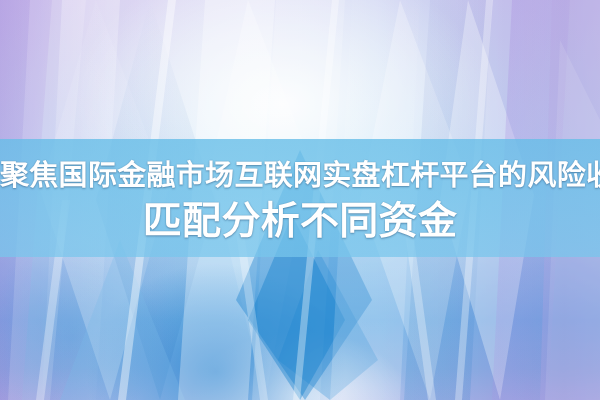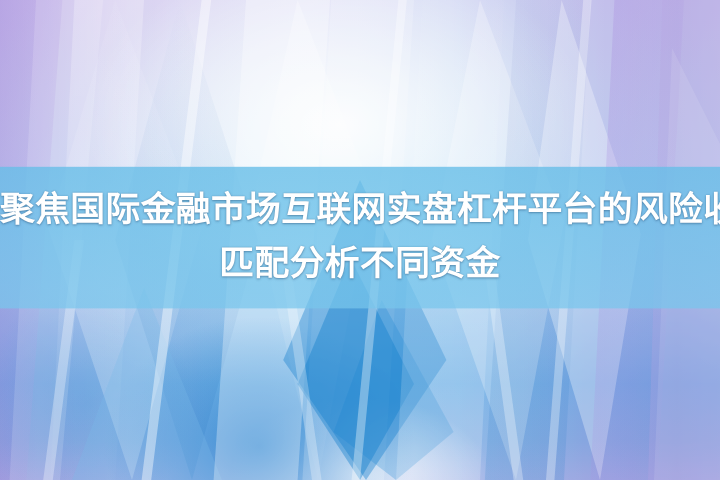--- a/index.html
+++ b/index.html
@@ -112,21 +112,21 @@
     font-weight: 700;
     font-size: 29px;
     line-height: 45px;
     letter-spacing: .3px;
     white-space: nowrap;
     text-shadow:
       0 1px 2px rgba(30,70,110,.45),
       0 0 1px rgba(30,70,110,.35);
   }
   .headline .line-1 { display: block; font-size: 29px; }
-  .headline .line-2 { display: block; font-size: 29px; }
+  .headline .line-2 { display: block; font-size: 39px; }
 
   
   .watermark {
     position: absolute;
     left: 50%;
     bottom: 2px;
     transform: translateX(-50%);
     font-size: 9px;
     color: rgba(255,255,255,.55);
     letter-spacing: 1px;

